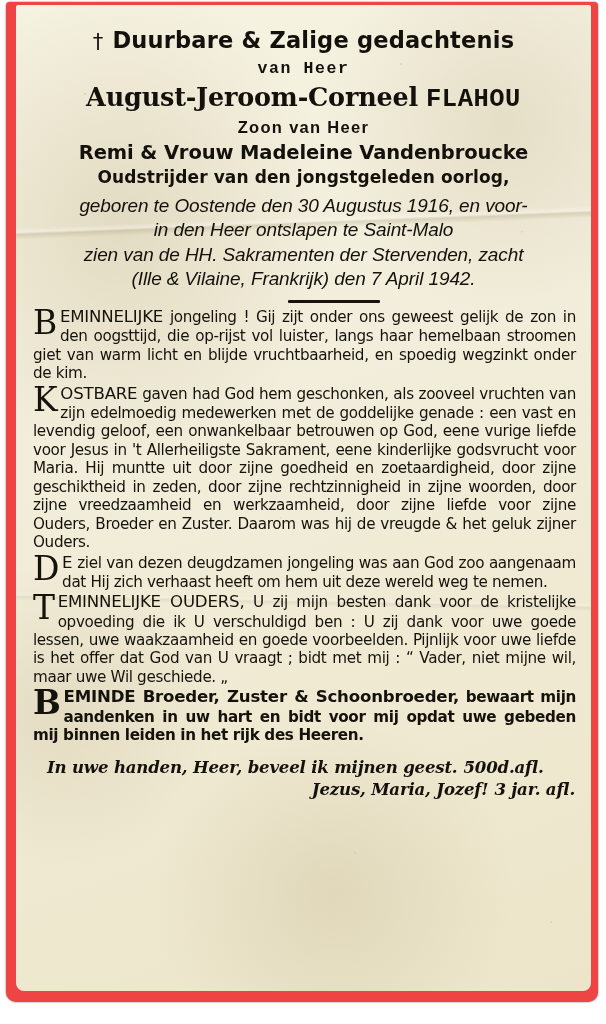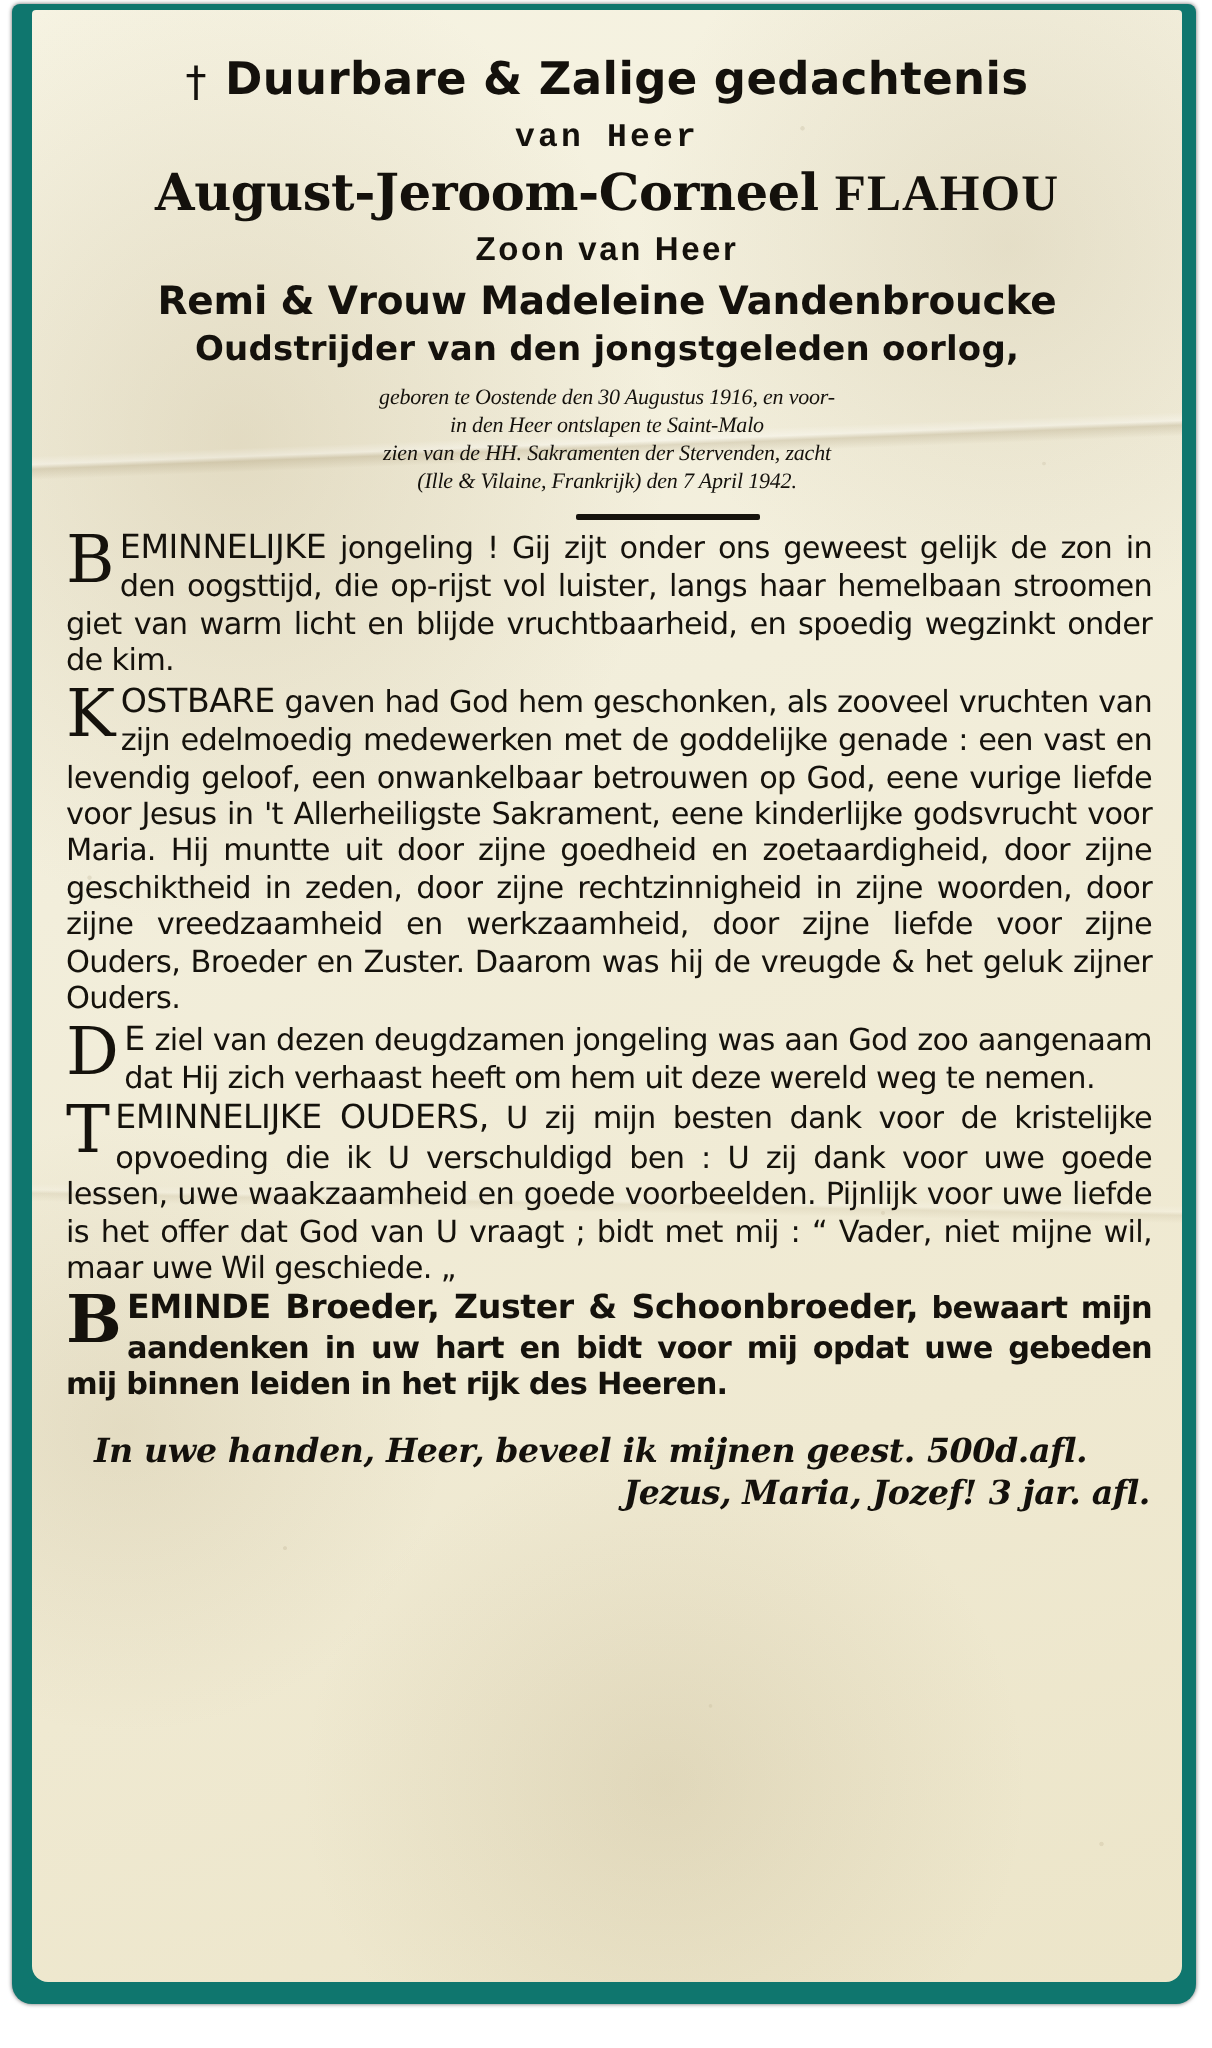--- a/index.html
+++ b/index.html
@@ -21,21 +21,21 @@
     height: 1024px;
     background: #ffffff;
   }
 
   .card-outer {
     position: absolute;
     left: 6px;
     top: 2px;
     width: 592px;
     height: 1000px;
-    background: #0f766e;
+    background: #ef4444;
     border-radius: 4px 4px 10px 10px;
     box-shadow: 0 0 2px rgba(0,0,0,.6);
   }
 
   .card-paper {
     position: absolute;
     left: 10px;
     top: 3px;
     width: 575px;
     height: 986px;
@@ -131,21 +131,21 @@
   }
   .hdr-name {
     margin-top: 4px;
     font-family: "DejaVu Serif", serif;
     font-weight: bold;
     font-size: 25.5px;
     letter-spacing: -0.2px;
     white-space: nowrap;
   }
   .hdr-name .surname {
-    font-family: Liberation Serif, serif;
+    font-family: Liberation Mono, monospace;
     letter-spacing: .5px;
     margin-left: 8px;
   }
   .hdr-line3 {
     margin-top: 4px;
     font-family: Liberation Sans, sans-serif;
     font-weight: bold;
     font-size: 16.5px;
     letter-spacing: 1.3px;
   }
@@ -162,23 +162,23 @@
     font-family: "DejaVu Sans", sans-serif;
     font-weight: bold;
     font-size: 17px;
     letter-spacing: .1px;
     white-space: nowrap;
   }
 
   
   .hdr-bio {
     margin-top: 7px;
-    font-family: Liberation Serif, serif;
+    font-family: Liberation Sans, sans-serif;
     font-style: italic;
-    font-size: 11px;
+    font-size: 19px;
     line-height: 1.28;
     padding: 0 10px;
     letter-spacing: -0.1px;
   }
   .hdr-bio .l { display: block; white-space: nowrap; }
 
   .rule {
     width: 92px;
     height: 3px;
     background: #16130d;

